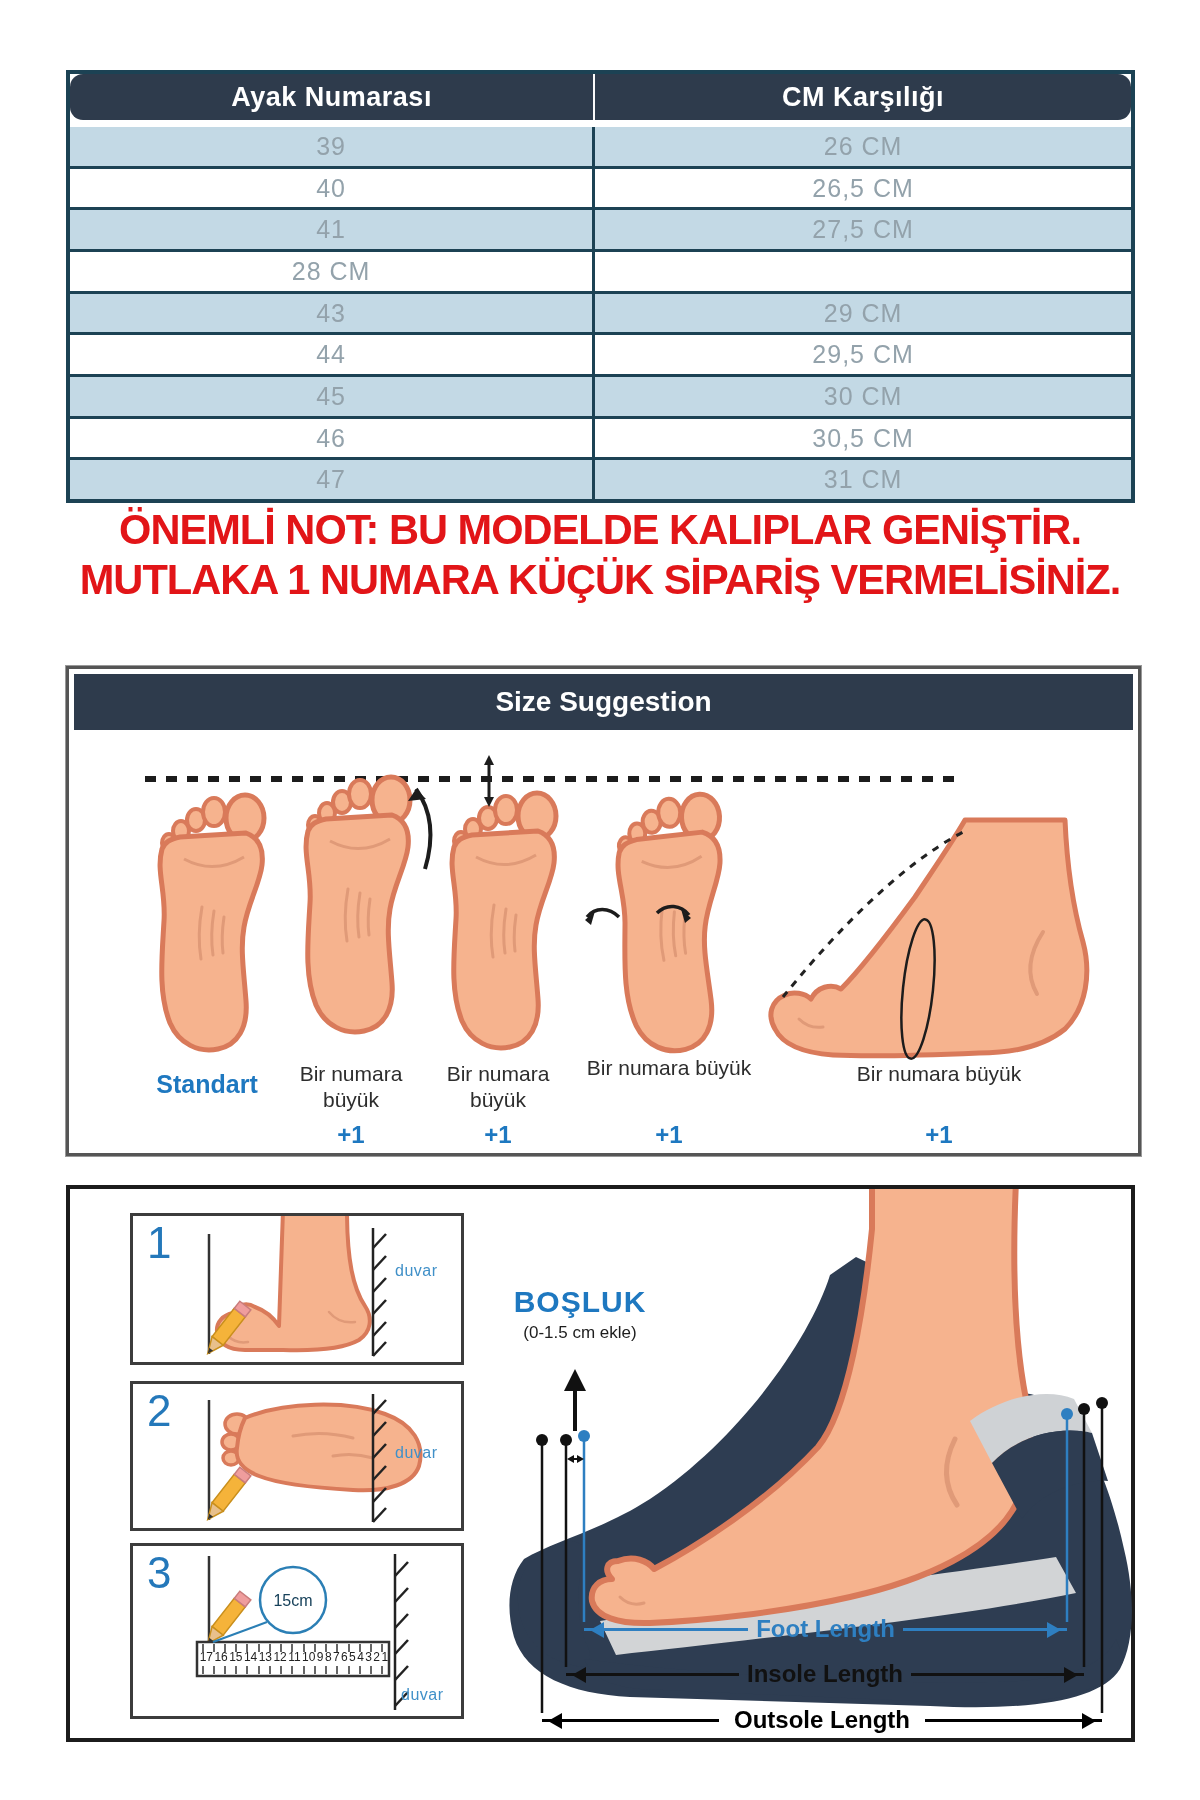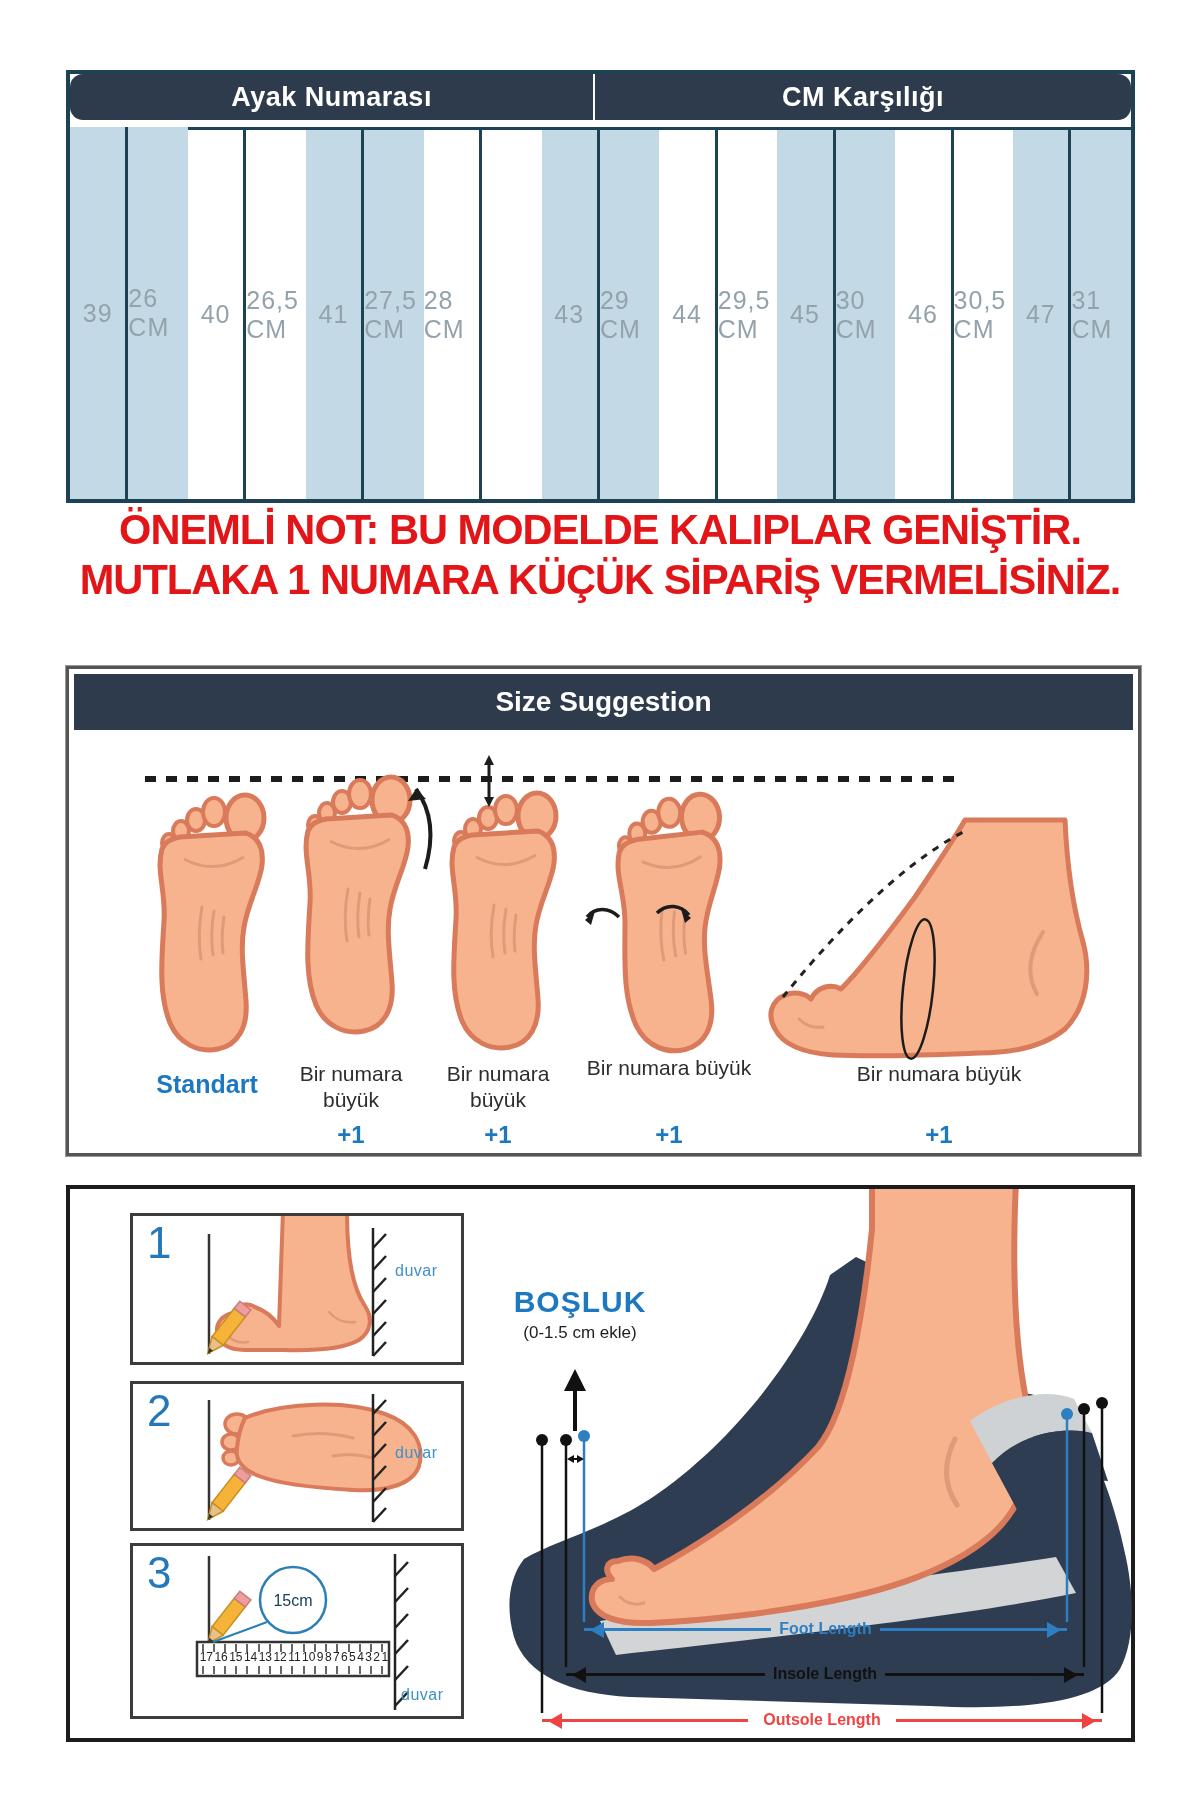--- a/index.html
+++ b/index.html
@@ -7,21 +7,21 @@
           font-family:"Liberation Sans", sans-serif; overflow:hidden;}
 
   
   .stable{position:absolute;left:66px;top:70px;width:1069px;height:433px;
           border:4px solid #1c4254;background:#fff;display:flex;flex-direction:column;box-sizing:border-box;}
   .stable .hd{height:46px;background:#2e3b4c;display:flex;flex:none;border-radius:13px;}
   .stable .hd .hcell{flex:1;display:flex;align-items:center;justify-content:center;
           color:#fff;font-size:27px;font-weight:bold;letter-spacing:.5px;}
   .stable .hd .hcell:first-child{border-right:2px solid #fafafa;flex:0 0 49.5%;box-sizing:border-box;}
   .stable .gap{height:7px;background:#fff;flex:none;}
-  .rows{flex:1;display:flex;flex-direction:row;}
+  .rows{flex:1;display:flex;flex-direction:column;}
   .trow{flex:1;display:flex;border-top:3px solid #1c4254;}
   .trow:first-child{border-top:none;}
   .trow.alt{background:#c3d9e5;}
   .tcell{flex:1;display:flex;align-items:center;justify-content:center;
          color:#93a2ab;font-size:25px;letter-spacing:1px;}
   .tcell:first-child{border-right:3px solid #1c4254;flex:0 0 49.5%;box-sizing:border-box;}
 
   
   .note{position:absolute;left:0;width:1200px;text-align:center;color:#e21518;
         font-weight:bold;font-size:42px;letter-spacing:-1px;transform:scaleX(.99);white-space:nowrap;}
@@ -49,28 +49,28 @@
   .duvar{position:absolute;color:#4090c8;font-size:16px;letter-spacing:.5px;}
   .boxsvg{position:absolute;left:0;top:0;width:100%;height:100%;}
   .rulernums{position:absolute;left:66px;top:104px;width:190px;display:flex;justify-content:space-around;
              font-size:12px;color:#222;}
   .gaptitle{position:absolute;left:420px;top:96px;width:180px;text-align:center;
             color:#1e78c0;font-weight:bold;font-size:30px;letter-spacing:1px;}
   .gapsub{position:absolute;left:410px;top:134px;width:200px;text-align:center;color:#1d1d1d;font-size:17px;}
   .shoesvg{position:absolute;left:430px;top:0;width:639px;height:557px;}
   .ovl{position:absolute;left:0;top:0;width:1069px;height:557px;pointer-events:none;}
   .mrow{position:absolute;height:26px;display:flex;align-items:center;gap:8px;
-        font-size:16px;font-weight:bold;white-space:nowrap;}
+        font-size:24px;font-weight:bold;white-space:nowrap;}
   .mrow .ln{flex:1;border-top:3px solid currentColor;position:relative;}
   .mrow .ln.l::before,.mrow .ln.r::after{content:"";position:absolute;top:-9px;border:8px solid transparent;}
   .mrow .ln.l::before{left:-2px;border-right:14px solid currentColor;}
   .mrow .ln.r::after{right:-2px;border-left:14px solid currentColor;}
   .mrow.foot{left:514px;top:427px;width:483px;color:#2e7fc1;}
   .mrow.insole{left:496px;top:472px;width:518px;color:#111;}
-  .mrow.outsole{left:472px;top:518px;width:560px;color:#ef4444;gap:15px;}
+  .mrow.outsole{left:472px;top:518px;width:560px;color:#000000;gap:15px;}
 </style>
 </head>
 <body>
 
 <div class="canvas">
 
   <div class="stable">
     <div class="hd">
       <div class="hcell">Ayak Numarası</div>
       <div class="hcell">CM Karşılığı</div>

